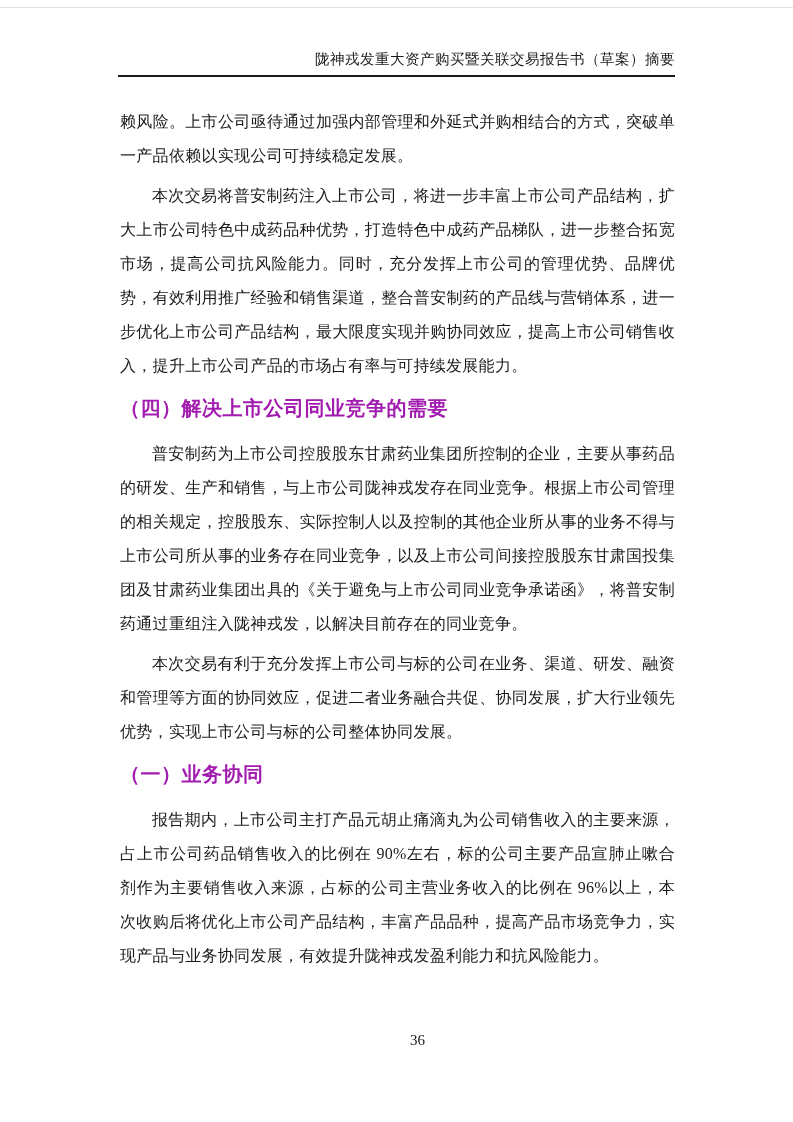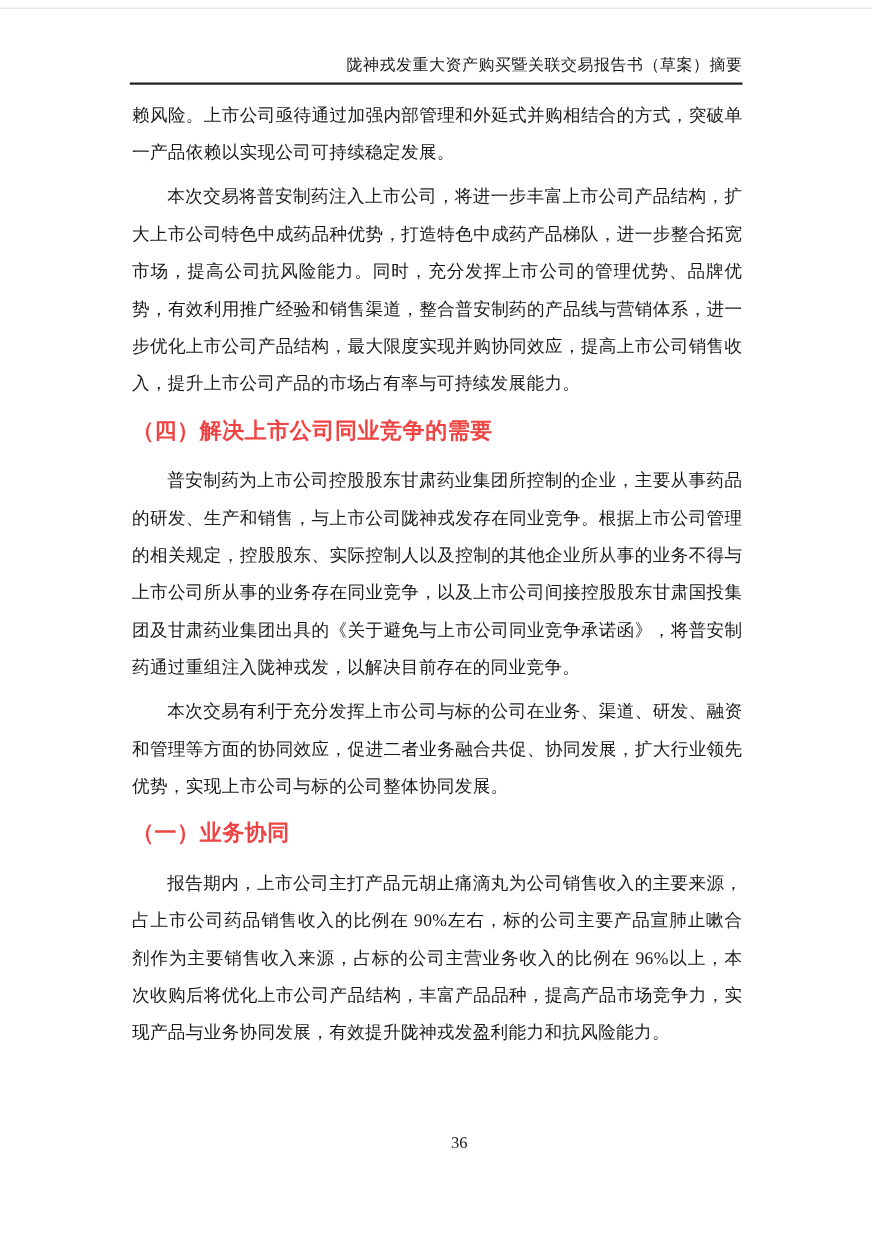--- a/index.html
+++ b/index.html
@@ -41,27 +41,27 @@
     left: 120px;
     width: 555px;
   }
   .doc-content p {
     font-size: 16px;
     line-height: 34px;
     letter-spacing: 0.3px;
     text-align: justify;
     margin: 6px 0;
   }
-  .doc-content p.first { margin-top: 0; }
+  .doc-content p.first { margin-top: 16px; }
   .doc-content p.indent { text-indent: 2em; }
 
   .h-sans {
     font-family: "Liberation Sans", "DejaVu Sans", sans-serif;
     font-weight: bold;
-    color: #ef4444;
+    color: #a21caf;
   }
   .heading-l1 {               
     font-size: 21px;
     line-height: 32px;
     margin: 12px 0 14px;
     letter-spacing: 1px;
   }
   .heading-l2 {               
     font-size: 20px;
     line-height: 30px;

